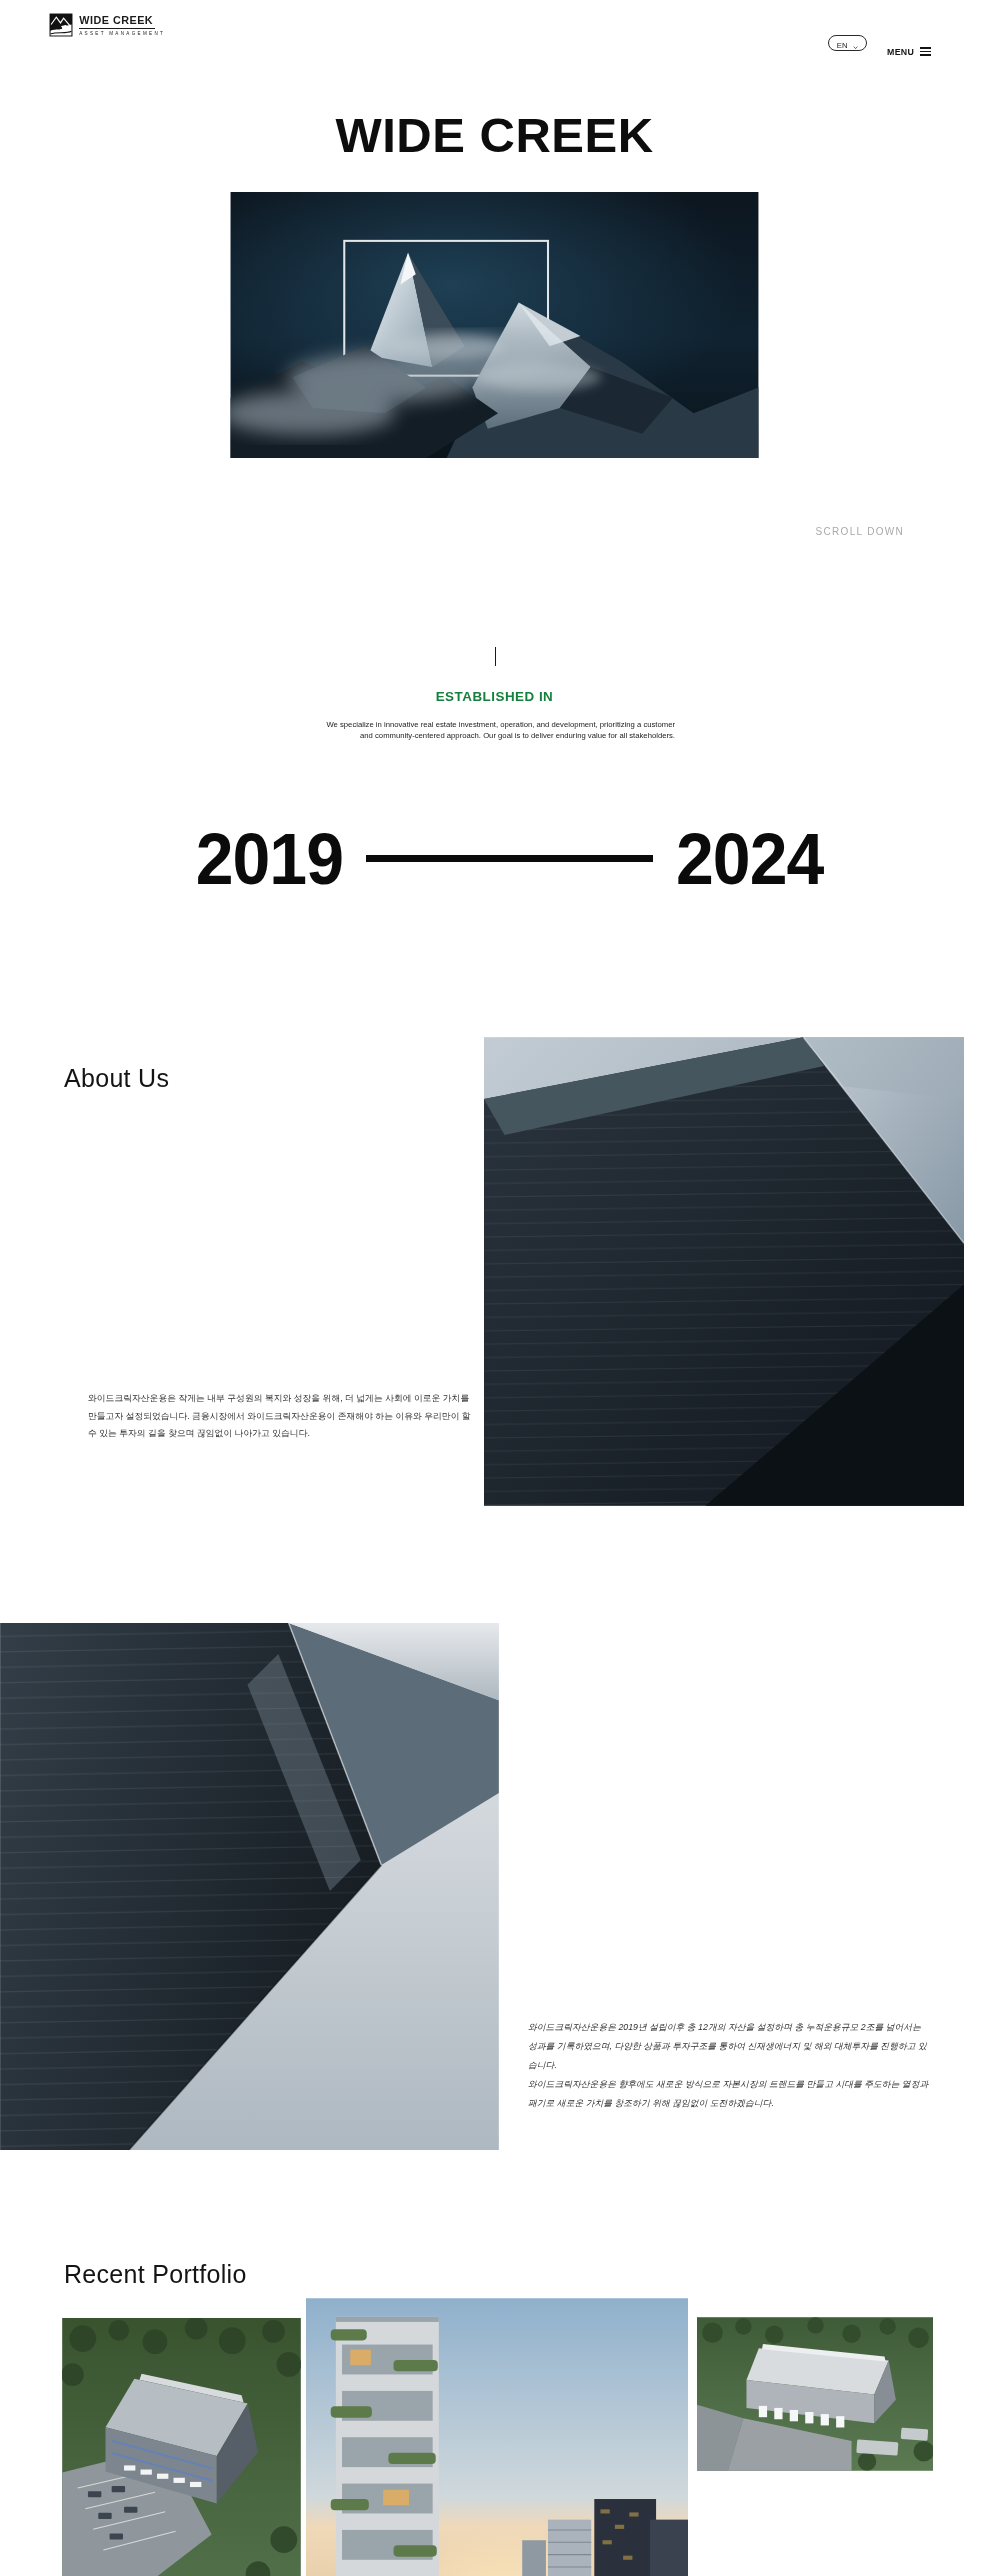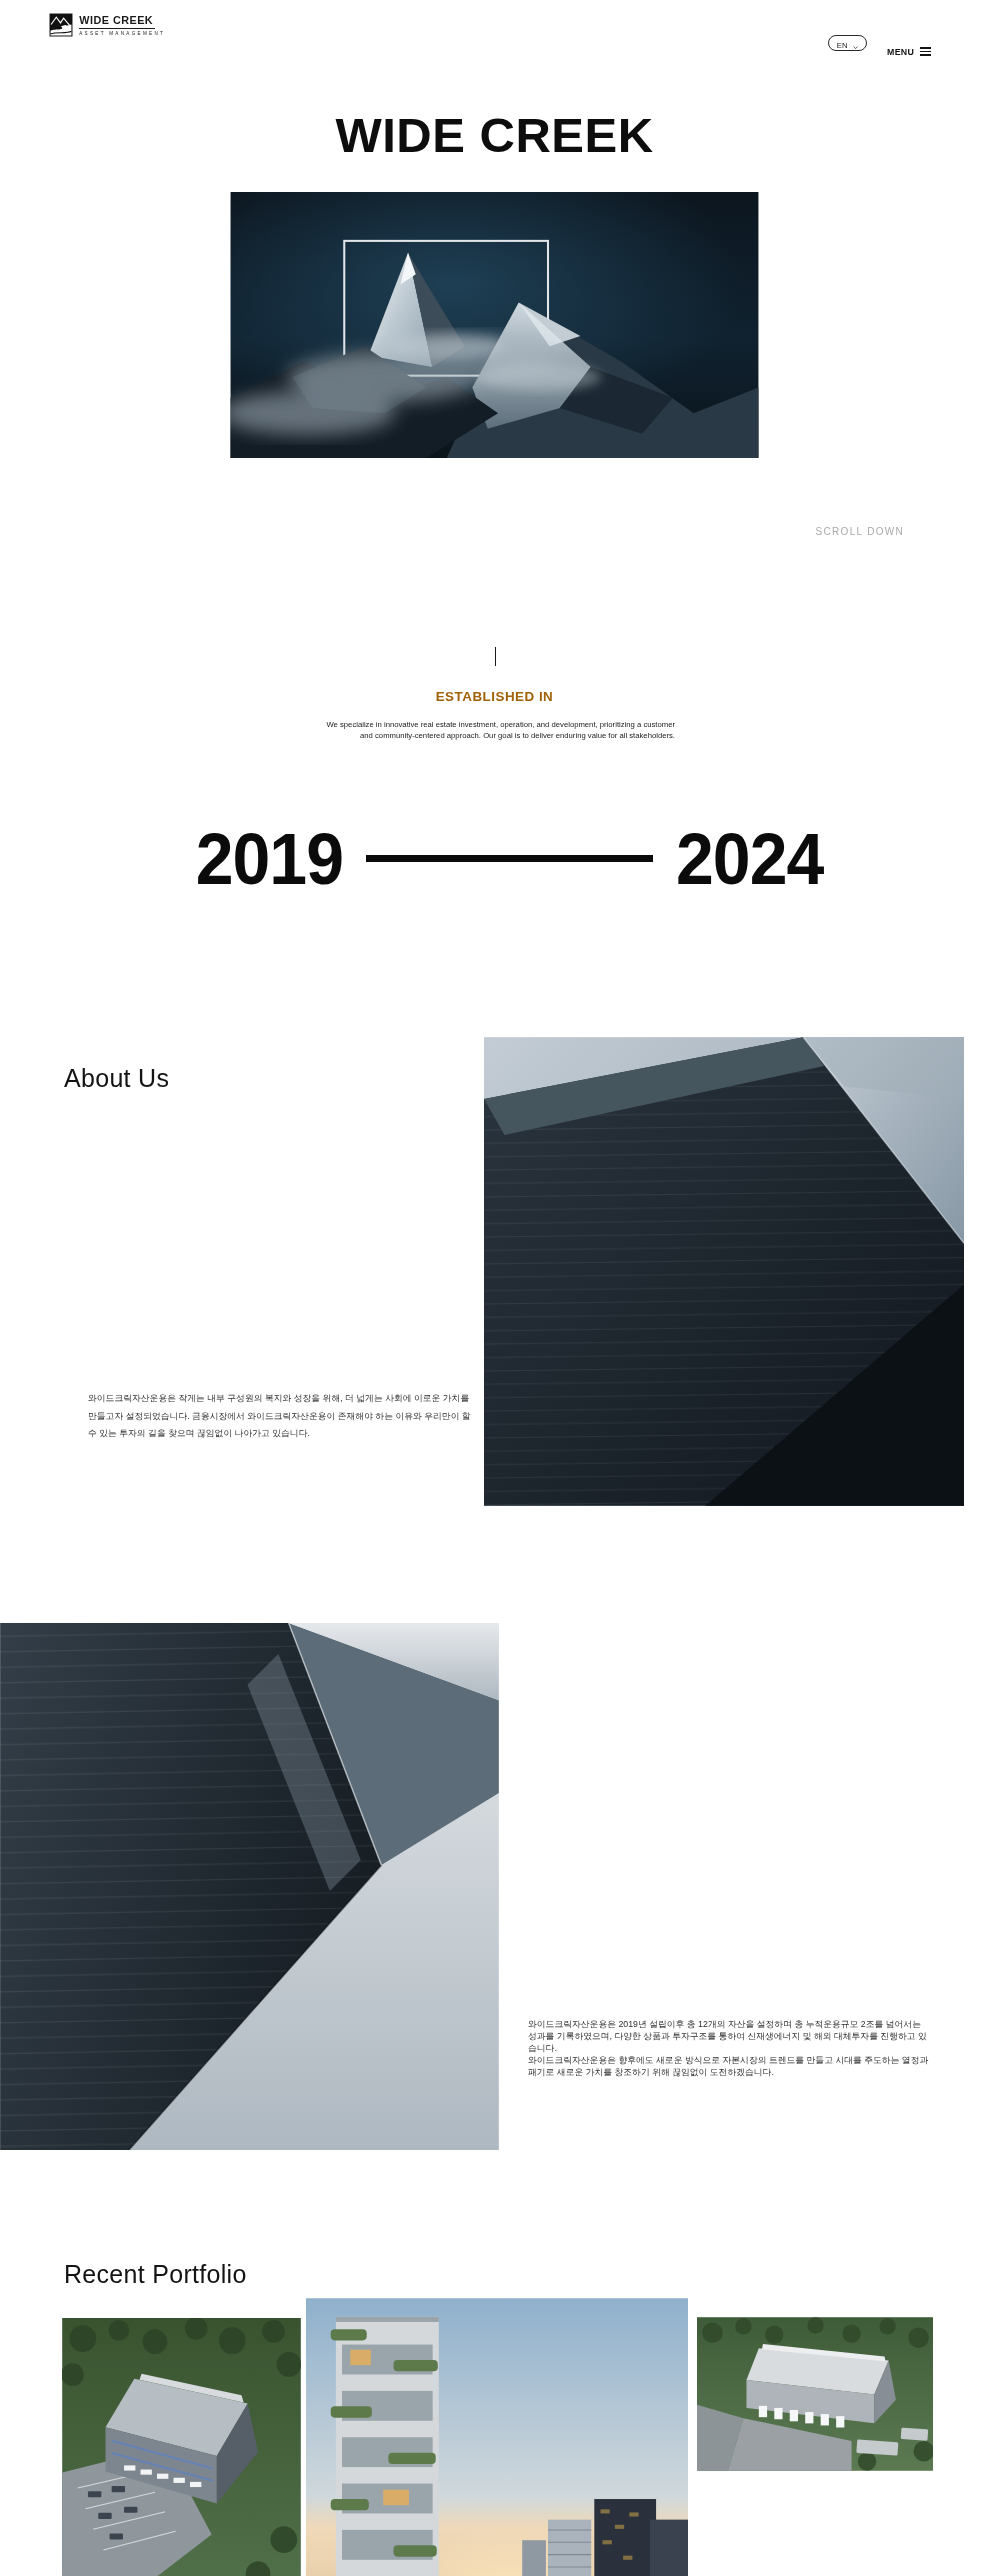--- a/index.html
+++ b/index.html
@@ -27,37 +27,37 @@
   .hero-title { position:absolute; top:107px; left:0; width:989px; text-align:center;
                 font-size:49px; font-weight:700; letter-spacing:0.5px; color:#0d0d0d; }
   .hero-figure { position:absolute; top:192px; left:230px; width:529px; height:266px; overflow:hidden; }
   .hero-figure svg { display:block; }
   .scroll-down { position:absolute; top:526px; left:0; width:904px; text-align:right;
                  font-size:10px; letter-spacing:1.3px; color:#a9a9a9; }
 
   
   .divider-v { position:absolute; top:647px; left:495px; width:0.5px; height:18.5px; background:#1a1a1a; }
   .est-heading { position:absolute; top:689px; left:0; width:989px; text-align:center;
-                 font-size:13.4px; font-weight:700; letter-spacing:0.5px; color:#a16207; }
+                 font-size:13.4px; font-weight:700; letter-spacing:0.5px; color:#15803d; }
   .est-desc { position:absolute; top:719px; left:314px; width:361px; text-align:right;
               font-size:7.7px; line-height:11.3px; color:#222; }
   .years-row { position:absolute; top:820px; left:0; width:989px; height:77px;
                display:flex; align-items:center; justify-content:center; gap:23px;margin-left:15px; }
   .year { font-size:68px; font-weight:700; letter-spacing:-1px; color:#0b0b0b; line-height:1;
           transform:scaleY(1.06); }
   .years-line { width:287px; height:6.7px; background:#0b0b0b; }
 
   
   .about-heading { position:absolute; top:1064px; left:64px; font-size:25px; font-weight:500; color:#141414; letter-spacing:0.3px; }
   .about-img-1 { position:absolute; top:1037px; left:484px; width:480px; height:469px; overflow:hidden; }
   .about-par-1 { position:absolute; top:1390px; left:64px; width:385px;
                  font-size:8.8px; line-height:17.5px; color:#2e2e2e;margin-left:24px; }
   .about-img-2 { position:absolute; top:1623px; left:0; width:499px; height:527px; overflow:hidden; }
   .about-par-2 { position:absolute; top:2018px; left:528px; width:403px;
-                 font-size:8.8px; line-height:12px; color:#2e2e2e; }
+                 font-size:8.8px; line-height:19px; color:#2e2e2e;font-style:italic; }
 
   
   .pf-heading { position:absolute; top:2260px; left:64px; font-size:25px; font-weight:500; color:#141414; letter-spacing:0.3px; }
   .pf-card { position:absolute; overflow:hidden; cursor:pointer; }
   .pf-1 { top:2318px; left:62px;  width:239px; height:268px; }
   .pf-2 { top:2298px; left:306px;  width:382px; height:452px; }
   .pf-3 { top:2317px; left:697px; width:236px; height:154px; }
 </style>
 </head>
 <body>

